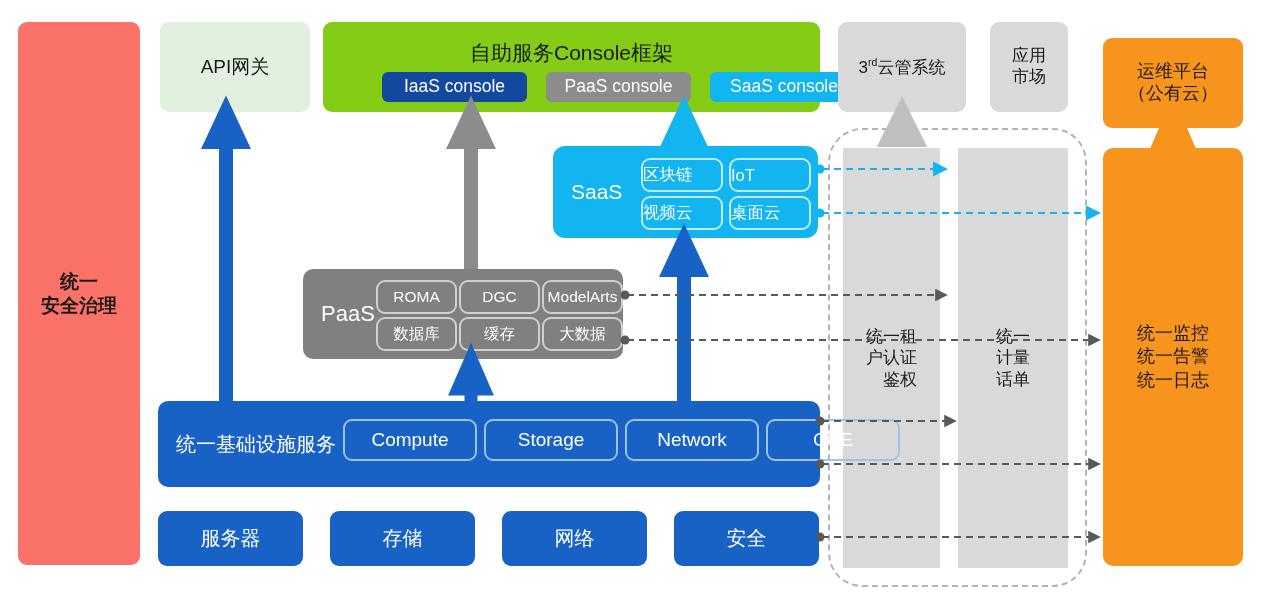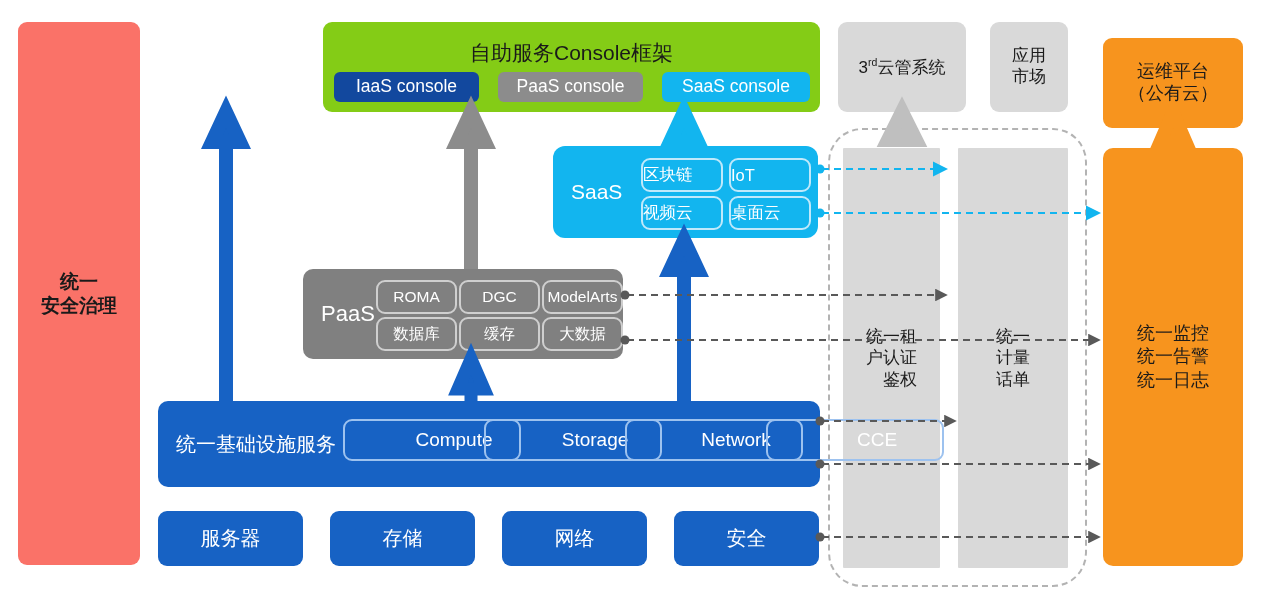--- a/index.html
+++ b/index.html
@@ -9,21 +9,21 @@
   .box{position:absolute;box-sizing:border-box;display:flex;align-items:center;justify-content:center;text-align:center;line-height:1.22;}
   .rnd{border-radius:9px;}
 
   
   .security{background:#fa7268;color:#1a1a1a;font-size:19px;font-weight:700;}
   
   .apigw{background:#e2f0e0;color:#1a1a1a;font-size:19px;font-weight:400;}
   
   .console-frame{background:#84cc16;}
   .console-frame .title{position:absolute;top:18px;left:0;right:0;text-align:center;font-size:21px;color:#1a1a1a;font-weight:400;}
-  .cbtn{position:absolute;border-radius:6px;display:flex;align-items:center;justify-content:center;color:#fff;font-size:17.5px;font-weight:400;height:30px;}
+  .cbtn{position:absolute;border-radius:6px;display:flex;align-items:center;justify-content:center;color:#fff;font-size:17.5px;font-weight:400;height:30px;margin-left:48px;}
   .cbtn.iaas{background:#12489e;}
   .cbtn.paas{background:#8c8c8c;}
   .cbtn.saas{background:#12b5ef;}
 
   
   .gray-top{background:#d9d9d9;color:#1a1a1a;font-size:17px;}
   .gray-top sup{font-size:10.5px;vertical-align:super;}
   
   .orange{background:#f7941e;color:#1a1a1a;font-size:18px;margin-top:16px;}
 
@@ -33,21 +33,21 @@
   .pill{position:absolute;border:2px solid #bfe9fb;border-radius:9px;display:flex;align-items:center;justify-content:flex-start;color:#fff;font-size:16.5px;height:30px;}
 
   
   .paas-box{background:#808080;border-radius:10px;}
   .paas-box .lbl{position:absolute;left:18px;top:50%;transform:translateY(-50%);color:#fff;font-size:22px;}
   .ppill{position:absolute;border:2px solid #cfcfcf;border-radius:9px;display:flex;align-items:center;justify-content:center;color:#fff;font-size:15.5px;height:30px;}
 
   
   .infra{background:#1762c4;border-radius:10px;}
   .infra .lbl{position:absolute;left:18px;top:50%;transform:translateY(-50%);color:#fff;font-size:20px;}
-  .ipill{position:absolute;border:2px solid #9dc2ef;border-radius:9px;display:flex;align-items:center;justify-content:center;color:#fff;font-size:19px;height:38px;top:18px;padding-left:44px;}
+  .ipill{position:absolute;border:2px solid #9dc2ef;border-radius:9px;display:flex;align-items:center;justify-content:center;color:#fff;font-size:19px;height:38px;top:18px;}
 
   .bbox{background:#1762c4;color:#fff;font-size:20px;border-radius:9px;}
 
   
   .dash-container{position:absolute;border:2.5px dashed #b3b3b3;border-radius:34px;}
   .gcol{position:absolute;background:#d9d9d9;border-radius:1px;display:flex;align-items:center;justify-content:center;text-align:right;color:#1a1a1a;font-size:17px;line-height:1.25;}
 
   .orange-right{position:absolute;background:#f7941e;border-radius:10px;display:flex;align-items:center;justify-content:center;text-align:center;color:#1a1a1a;font-size:18px;line-height:1.3;}
 
   
@@ -58,20 +58,23 @@
 
 <div id="stage">
 
   <div class="box rnd security" style="left:18px;top:22px;width:122px;height:543px;">
     <div>
       <div>统一</div>
       <div>安全治理</div>
     </div>
   </div>
 
+  <div class="box rnd apigw" style="left:160px;top:22px;width:150px;height:90px;">
+    <span>API网关</span>
+  </div>
 
   <div class="box rnd console-frame" style="left:323px;top:22px;width:497px;height:90px;display:block;">
     <div class="title">自助服务Console框架</div>
     <div class="cbtn iaas" style="left:11px;top:50px;width:145px;">
       <span>IaaS console</span>
     </div>
     <div class="cbtn paas" style="left:175px;top:50px;width:145px;">
       <span>PaaS console</span>
     </div>
     <div class="cbtn saas" style="left:339px;top:50px;width:148px;">

